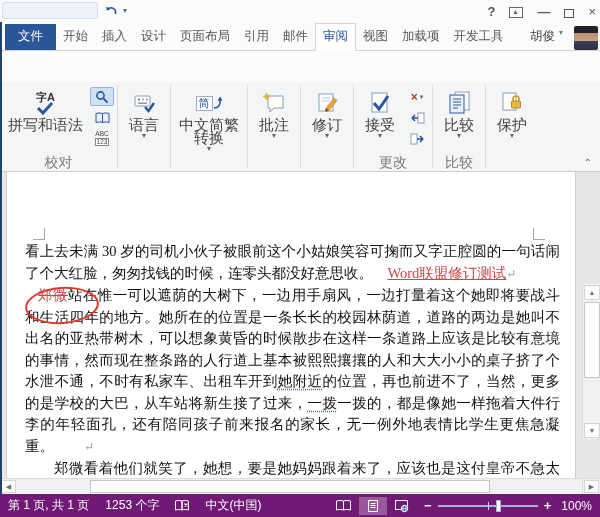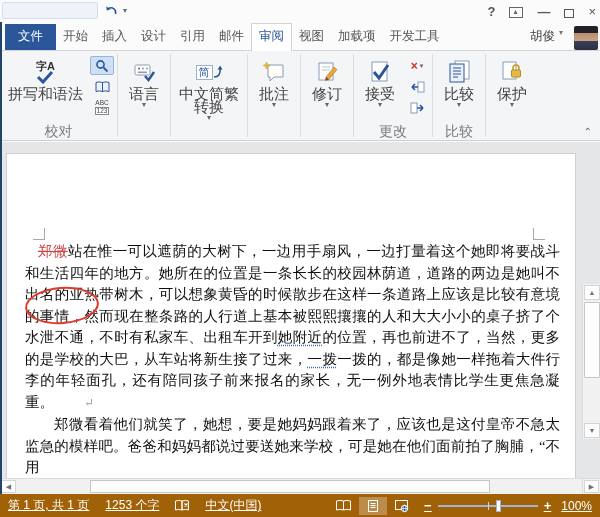--- a/index.html
+++ b/index.html
@@ -27,21 +27,21 @@
   .tabrow { position:relative; height:25px; background:#fbfbfc; display:flex; align-items:flex-end; padding-left:5px; border-bottom:1px solid #d4d4d4; z-index:5; }
   .tab { font-size:12.5px; color:#555; padding:4px 7px 5px 7px; white-space:nowrap; }
   .tab-file { background:#2b579a; color:#fff; padding:4px 13px 5px 13px; }
   .tab-active { background:#fff; color:#2b579a; border:1px solid #d4d4d4; border-bottom:none; margin-bottom:-1px; padding-bottom:6px; }
   .tab-user { margin-left:auto; color:#444; display:flex; align-items:flex-start; gap:4px; }
   .tab-user .uc { font-size:8px; color:#777; }
   .avatar { width:24px; height:24px; margin:0 2px 0 4px; border-radius:2px;
     background:linear-gradient(180deg,#23222b 0%,#23222b 30%,#b98d6f 30%,#caa184 62%,#3c3f55 62%,#2c3046 100%); }
 
   
-  .ribbon { position:relative; height:90px; background:#f4f5f7; border-bottom:1px solid #cfcfcf; display:flex; z-index:4; }
+  .ribbon { position:relative; height:90px; background:#f4f5f7; border-bottom:1px solid #cfcfcf; display:flex; z-index:4;margin-top:31px; }
   .rgroup { display:flex; flex-direction:column; padding:2px 3px 0 3px; }
   .rgroup-body { flex:1; display:flex; align-items:flex-start; gap:2px; }
   .rgroup-label { height:16px; font-size:14px; color:#7a7a7a; text-align:center; line-height:14px; }
   .rsep { width:1px; background:#dcdcdc; margin:3px 0; }
   .bigbtn { display:flex; flex-direction:column; align-items:center; padding:3px 4px 1px 4px; min-width:46px; border:1px solid transparent; border-radius:2px; }
   .bigbtn .bicon { height:30px; display:flex; align-items:center; justify-content:center; }
   .bigbtn .blabel { font-size:15px; color:#444; line-height:13px; text-align:center; }
   .bigbtn .bcaret { font-size:8px; color:#666; line-height:9px; }
   .smallcol { display:flex; flex-direction:column; gap:2px; padding-top:3px; }
   .smallbtn { width:24px; height:19px; display:flex; align-items:center; justify-content:center; border-radius:2px; }
@@ -78,21 +78,21 @@
   .varrow.up { top:1px; } .varrow.down { bottom:1px; }
   .vthumb { position:absolute; left:1px; top:18px; width:16px; height:76px; background:#fdfdfd; border:1px solid #c6c6c6; border-radius:1px; }
   .hscroll { position:absolute; left:0; right:18px; bottom:23px; height:16px; background:#f1f1f2; border-top:1px solid #dcdcdc; }
   .harrow { position:absolute; top:1px; width:15px; height:13px; background:#fdfdfd; border:1px solid #d5d5d5; color:#707070; font-size:7px; text-align:center; line-height:12px; }
   .harrow.left { left:1px; }
   .hthumb { position:absolute; left:90px; top:1px; width:400px; height:13px; background:#fdfdfd; border:1px solid #c6c6c6; }
   .hcorner { position:absolute; right:0; bottom:23px; width:18px; height:16px; background:#f1f1f2; border-top:1px solid #dcdcdc; border-left:1px solid #dcdcdc; }
   .hcorner .harrow { left:1px; }
 
   
-  .statusbar { position:absolute; left:0; right:0; bottom:0; height:23px; background:#a16207; color:#fff; display:flex; align-items:center; font-size:12px;text-decoration:underline; }
+  .statusbar { position:absolute; left:0; right:0; bottom:0; height:23px; background:#701a75; color:#fff; display:flex; align-items:center; font-size:12px; }
   .sb-item { padding:0 8px; white-space:nowrap; }
   .sb-icon { display:flex; align-items:center; padding:0 7px; }
   .sb-right { margin-left:auto; display:flex; align-items:center; }
   .viewbtn { padding:2px 7px; display:flex; align-items:center; }
   .viewbtn.sel { background:rgba(255,255,255,.28); }
   .zoomwrap { display:flex; align-items:center; gap:6px; padding:0 8px; }
   .zoomtrack { position:relative; width:100px; height:2px; background:#9fb4d6; }
   .zoomtick { position:absolute; left:50%; top:-3px; width:1px; height:8px; background:#c9d6ea; }
   .zoomthumb { position:absolute; left:58%; top:-5px; width:5px; height:12px; background:#fff; border:1px solid #9fb4d6; }
   .zoompm { font-size:13px; font-weight:bold; }
@@ -124,20 +124,21 @@
       <span class="maxbox"></span>
       <span class="ctrl">×</span>
     </div>
   </div>
 
   <div class="tabrow">
     <span class="tab tab-file">文件</span>
     <span class="tab">开始</span>
     <span class="tab">插入</span>
     <span class="tab">设计</span>
+    <span class="tab">页面布局</span>
     <span class="tab">引用</span>
     <span class="tab">邮件</span>
     <span class="tab tab-active">审阅</span>
     <span class="tab">视图</span>
     <span class="tab">加载项</span>
     <span class="tab">开发工具</span>
     <span class="tab tab-user">
       <span>胡俊</span>
       <span class="uc">▾</span>
     </span>
@@ -341,20 +342,21 @@
 
     <span class="collapse">⌃</span>
   </div>
 
   <div class="docarea">
     <div class="page">
       <div class="cropmark crop-tl"></div>
       <div class="cropmark crop-tr"></div>
 
       <div class="doctext">
+        <p><span>看上去未满 30 岁的司机小伙子被眼前这个小姑娘笑容可掬而又字正腔圆的一句话闹了个大红脸，匆匆找钱的时候，连零头都没好意思收。　</span><span class="r-ins">Word联盟修订测试</span><span class="r-mark">↵</span></p>
         <p class="ind1"><span class="r-del">郑微</span><span>站在惟一可以遮荫的大树下，一边用手扇风，一边打量着这个她即将要战斗和生活四年的地方。她所在的位置是一条长长的校园林荫道，道路的两边是她叫不出名的亚热带树木，可以想象黄昏的时候散步在这样一条道路上应该是比较有意境的事情，然而现在整条路的人行道上基本被熙熙攘攘的人和大大小小的桌子挤了个水泄不通，不时有私家车、出租车开到</span><span class="r-grm">她附近</span><span>的位置，再也前进不了，当然，更多的是学校的大巴，从车站将新生接了过来，</span><span class="r-grm">一拨</span><span>一拨的，都是像她一样拖着大件行李的年轻面孔，还有陪同孩子前来报名的家长，无一例外地表情比学生更焦急凝重。</span><span class="r-mark gapl">↵</span></p>
         <p class="ind2"><span>郑微看着他们就笑了，她想，要是她妈妈跟着来了，应该也是这付皇帝不急太监急的模样吧。爸爸和妈妈都说过要送她来学校，可是她在他们面前拍了胸脯，“不用</span></p>
       </div>
 
       <div class="redellipse"></div>
     </div>
 
     <div class="vscroll">
       <div class="varrow up">▲</div>
       <div class="vthumb"></div>

